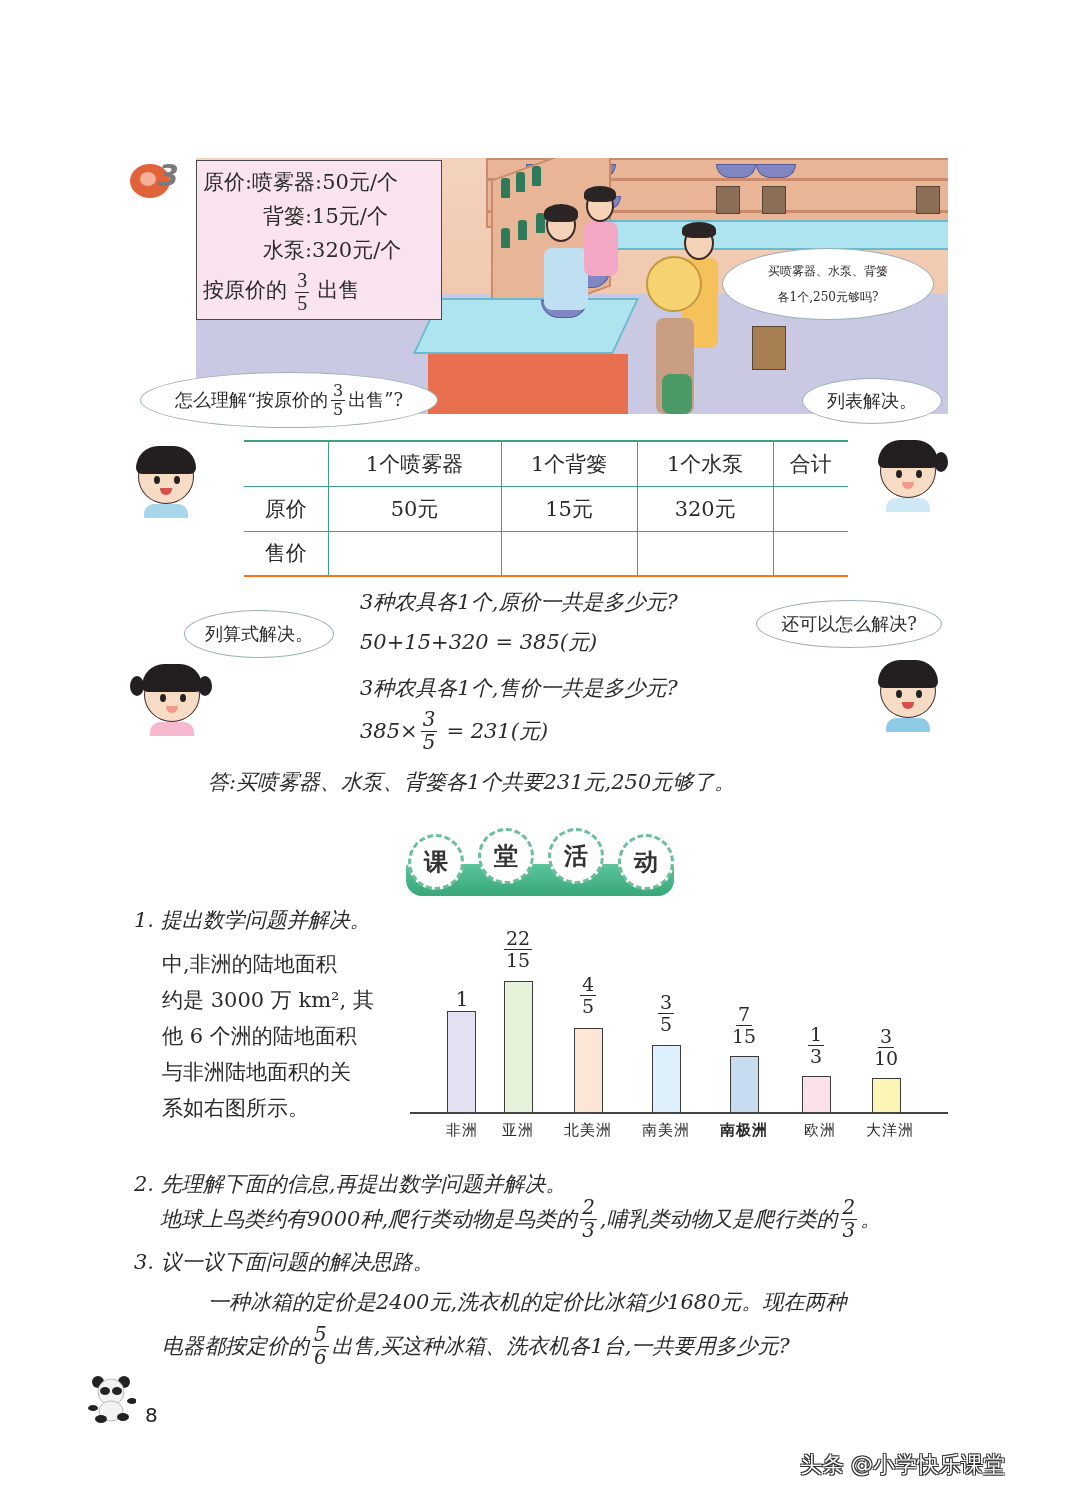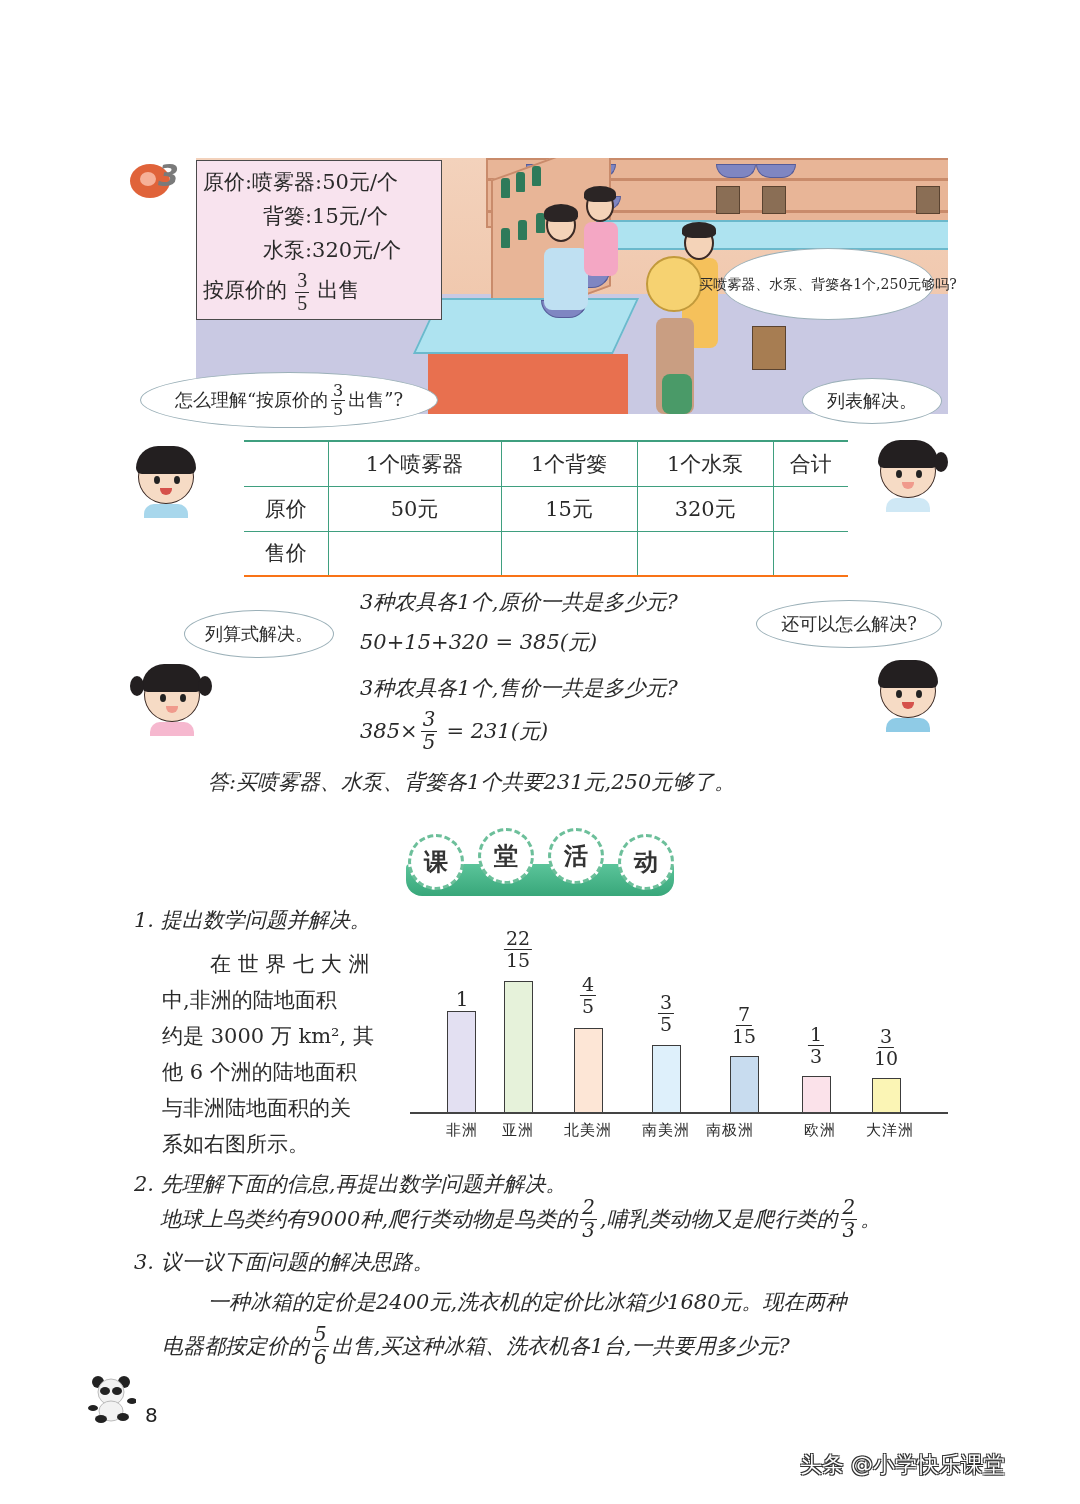--- a/index.html
+++ b/index.html
@@ -144,21 +144,21 @@
   <div class="row" style="margin-top:4px;font-family:Liberation Serif, serif;">
     <span>按原价的</span>
     <span class="frac">
         <span class="n">3</span>
         <span class="d">5</span>
       </span>
     <span>出售</span>
   </div>
 </div>
 
-<div class="abs bubble cloud" style="left:722px;top:248px;width:212px;height:72px;flex-direction:row;font-size:14px;line-height:26px;text-align:right;">
+<div class="abs bubble cloud" style="left:722px;top:248px;width:212px;height:72px;flex-direction:column;font-size:12px;line-height:26px;text-align:right;">
   <span>买喷雾器、水泵、背篓</span>
   <span>各1个,250元够吗?</span>
 </div>
 
 <div class="abs bubble cloud" style="left:140px;top:372px;width:298px;height:56px;">
   <span>怎么理解“按原价的</span>
   <span class="frac" style="font-size:16px;">
       <span class="n">3</span>
       <span class="d">5</span>
     </span>
@@ -255,21 +255,20 @@
 <div class="abs banner">
   <div class="band"></div>
   <div class="flower" style="left:2px;">课</div>
   <div class="flower" style="left:72px;top:-6px;">堂</div>
   <div class="flower" style="left:142px;top:-6px;">活</div>
   <div class="flower" style="left:212px;">动</div>
 </div>
 
 <div class="abs line" style="left:134px;top:906px;">1. 提出数学问题并解决。</div>
 <div class="abs" style="left:162px;top:946px;font-size:21px;line-height:36px;width:232px;">
-  <div style="padding-left:48px;">在 世 界 七 大 洲</div>
   <div>中,非洲的陆地面积</div>
   <div>约是 3000 万 km², 其</div>
   <div>他 6 个洲的陆地面积</div>
   <div>与非洲陆地面积的关</div>
   <div>系如右图所示。</div>
 </div>
 
 <div class="abs chart">
   <div class="axis"></div>
 
@@ -304,21 +303,21 @@
       </span></div>
   <div class="lbl" style="left:476px;top:102px;"><span class="frac">
         <span class="n">3</span>
         <span class="d">10</span>
       </span></div>
 
   <div class="cat" style="left:52px;">非洲</div>
   <div class="cat" style="left:108px;">亚洲</div>
   <div class="cat" style="left:178px;">北美洲</div>
   <div class="cat" style="left:256px;">南美洲</div>
-  <div class="cat" style="left:320px;">南极洲</div>
+  <div class="cat" style="left:334px;font-weight:bold;">南极洲</div>
   <div class="cat" style="left:410px;">欧洲</div>
   <div class="cat" style="left:480px;">大洋洲</div>
 </div>
 
 <div class="abs line" style="left:134px;top:1170px;">2. 先理解下面的信息,再提出数学问题并解决。</div>
 <div class="abs line" style="left:160px;top:1196px;display:flex;align-items:center;height:46px;">
   <span>地球上鸟类约有9000种,爬行类动物是鸟类的</span>
   <span class="frac">
       <span class="n">2</span>
       <span class="d">3</span>

